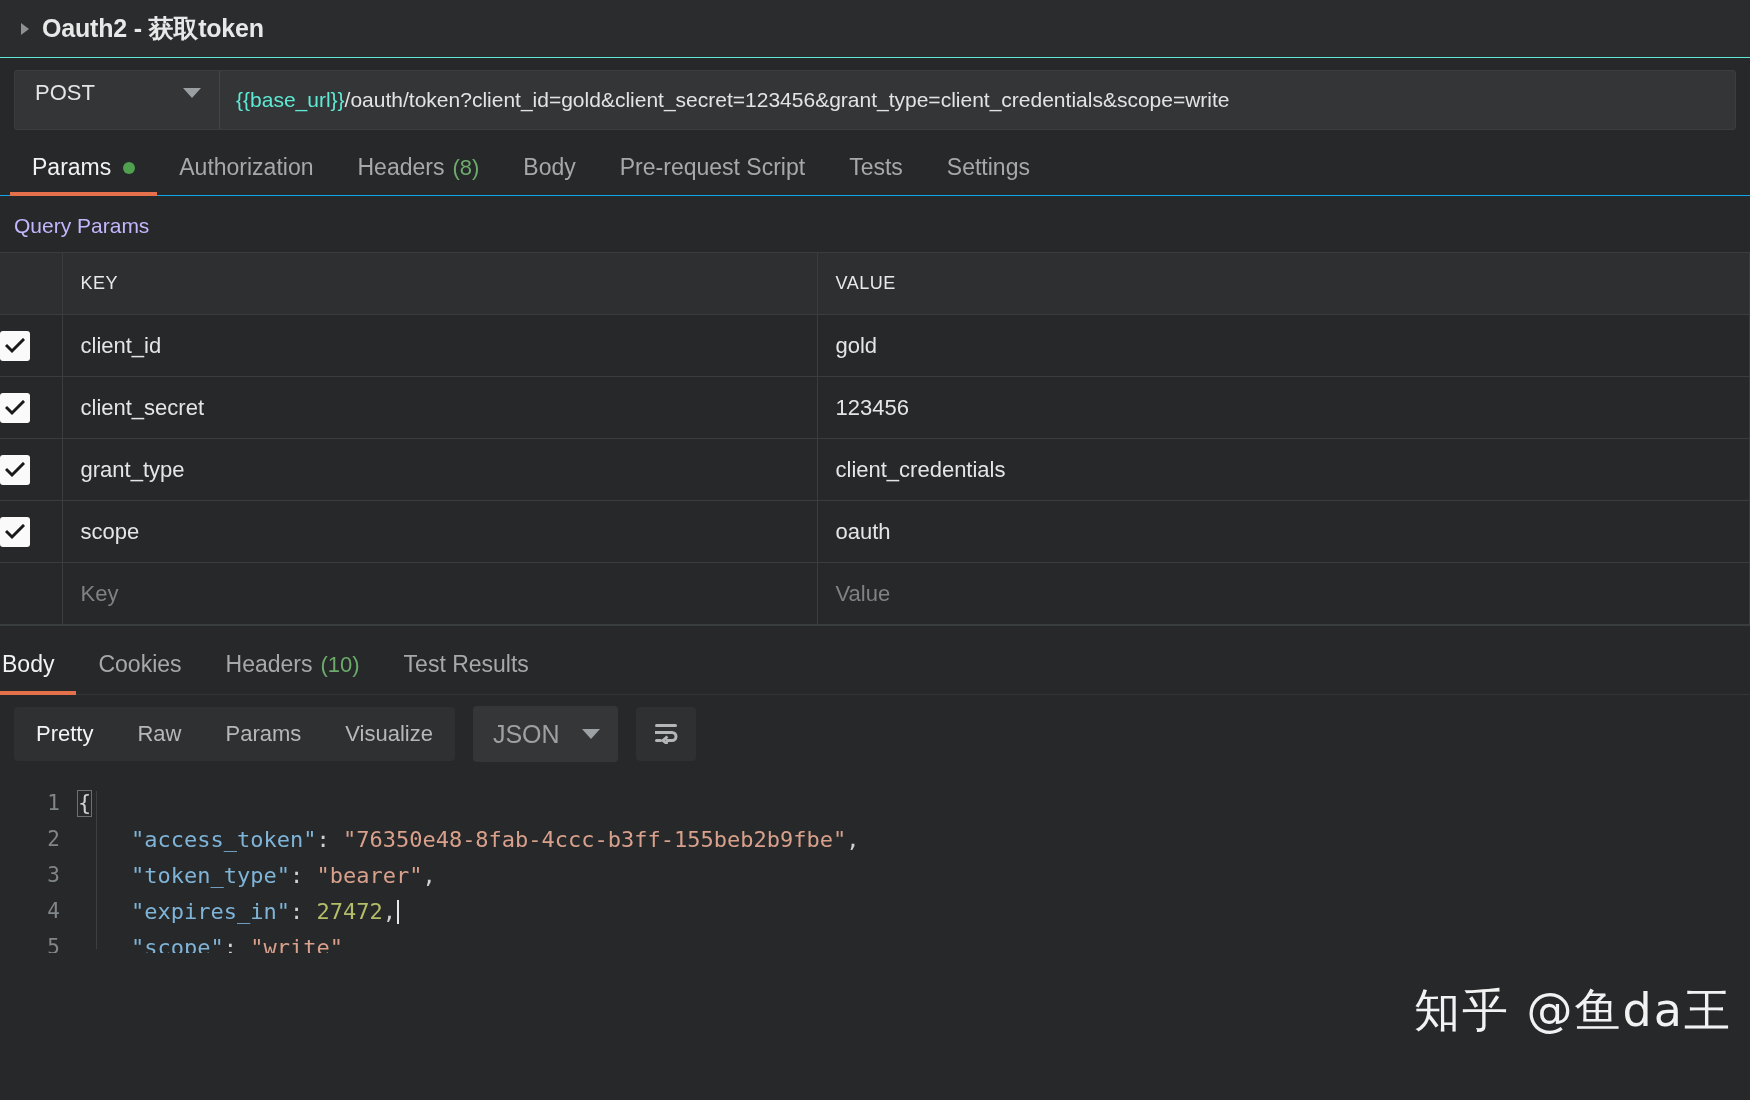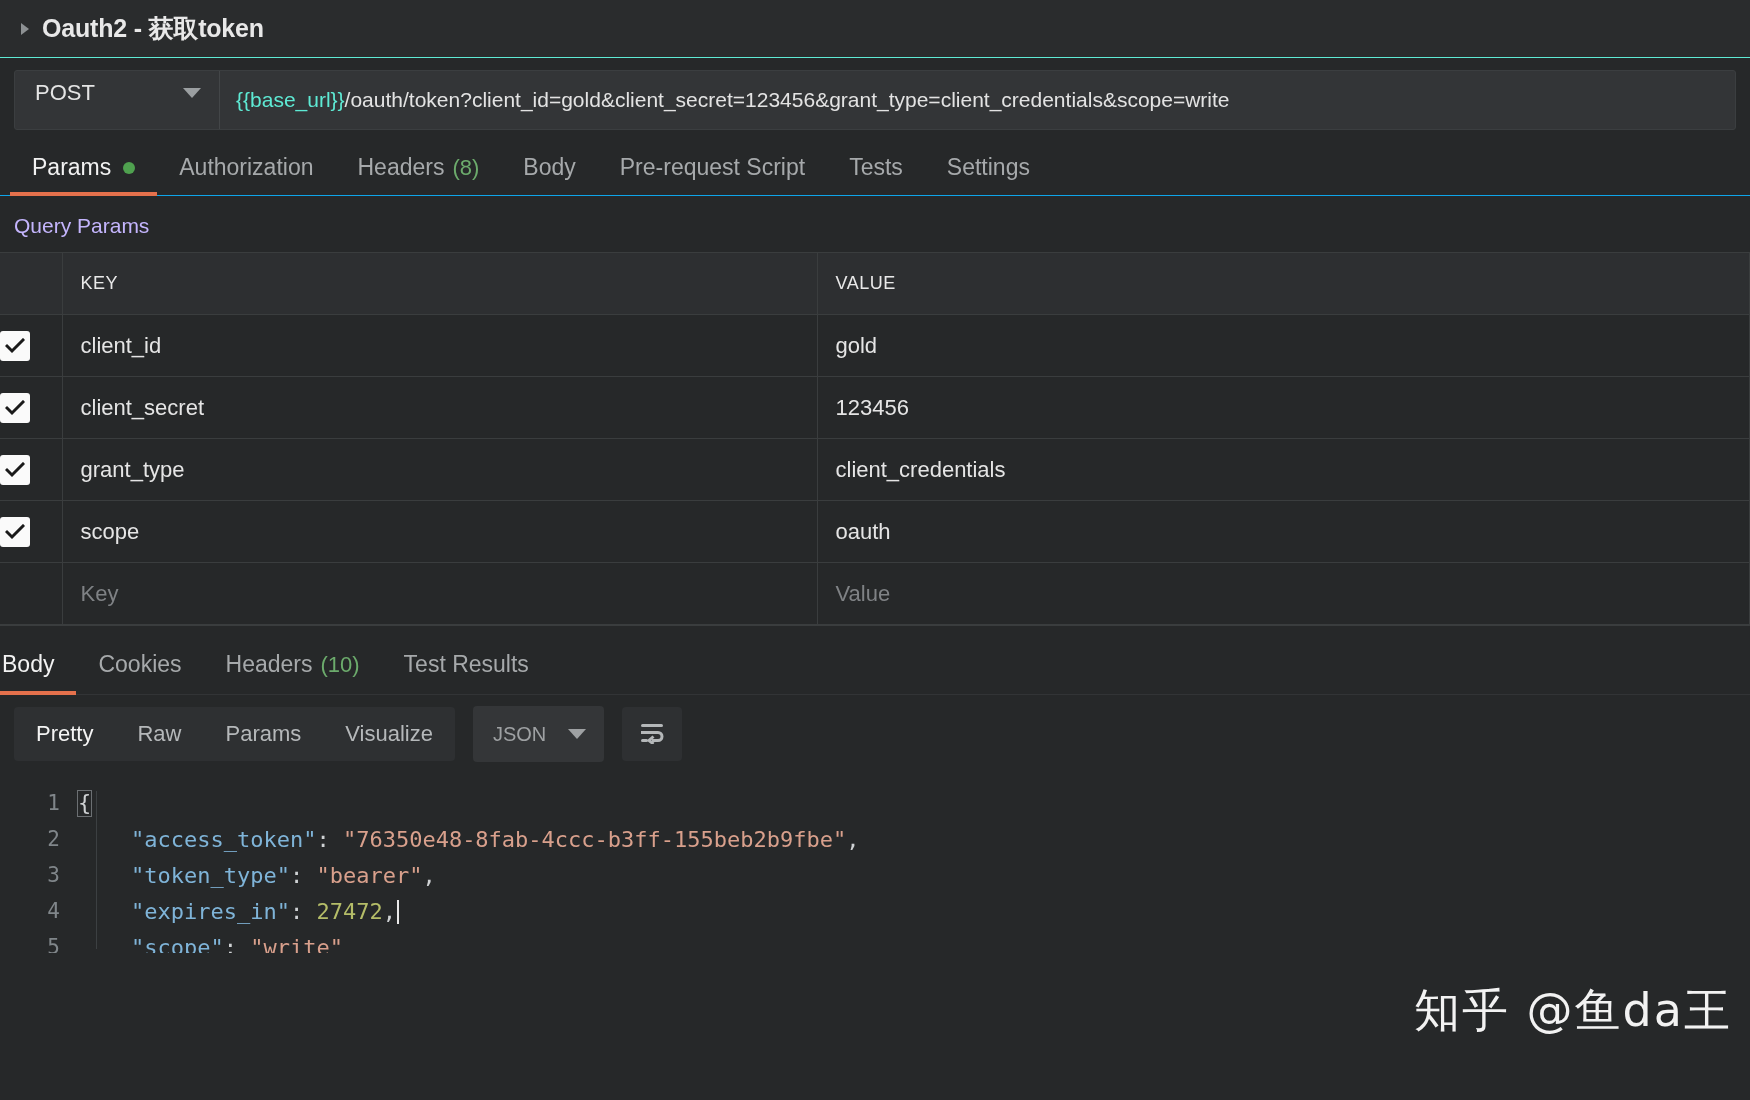--- a/index.html
+++ b/index.html
@@ -206,21 +206,21 @@
   .seg .seg-item.active { color: #f4f4f4; }
   .fmt-select {
     display: flex;
     align-items: center;
     gap: 22px;
     height: 56px;
     padding: 0 18px 0 20px;
     background: #343638;
     border-radius: 4px;
     color: #9ea1a3;
-    font-size: 20px;
+    font-size: 25px;
     cursor: pointer;
   }
   .fmt-select .caret { border-top-color: #9ea1a3; }
   .wrap-btn {
     width: 60px; height: 54px;
     background: #2e3032;
     border-radius: 4px;
     display: flex;
     align-items: center;
     justify-content: center;

